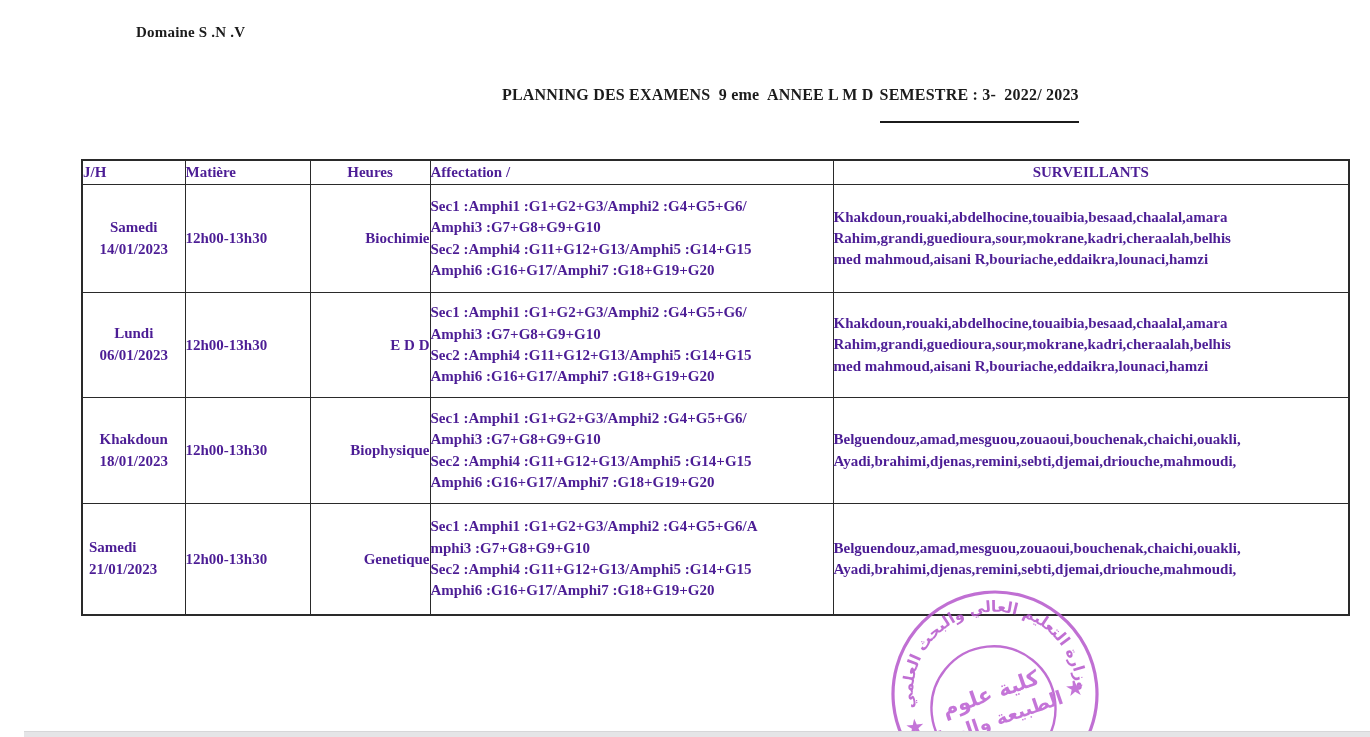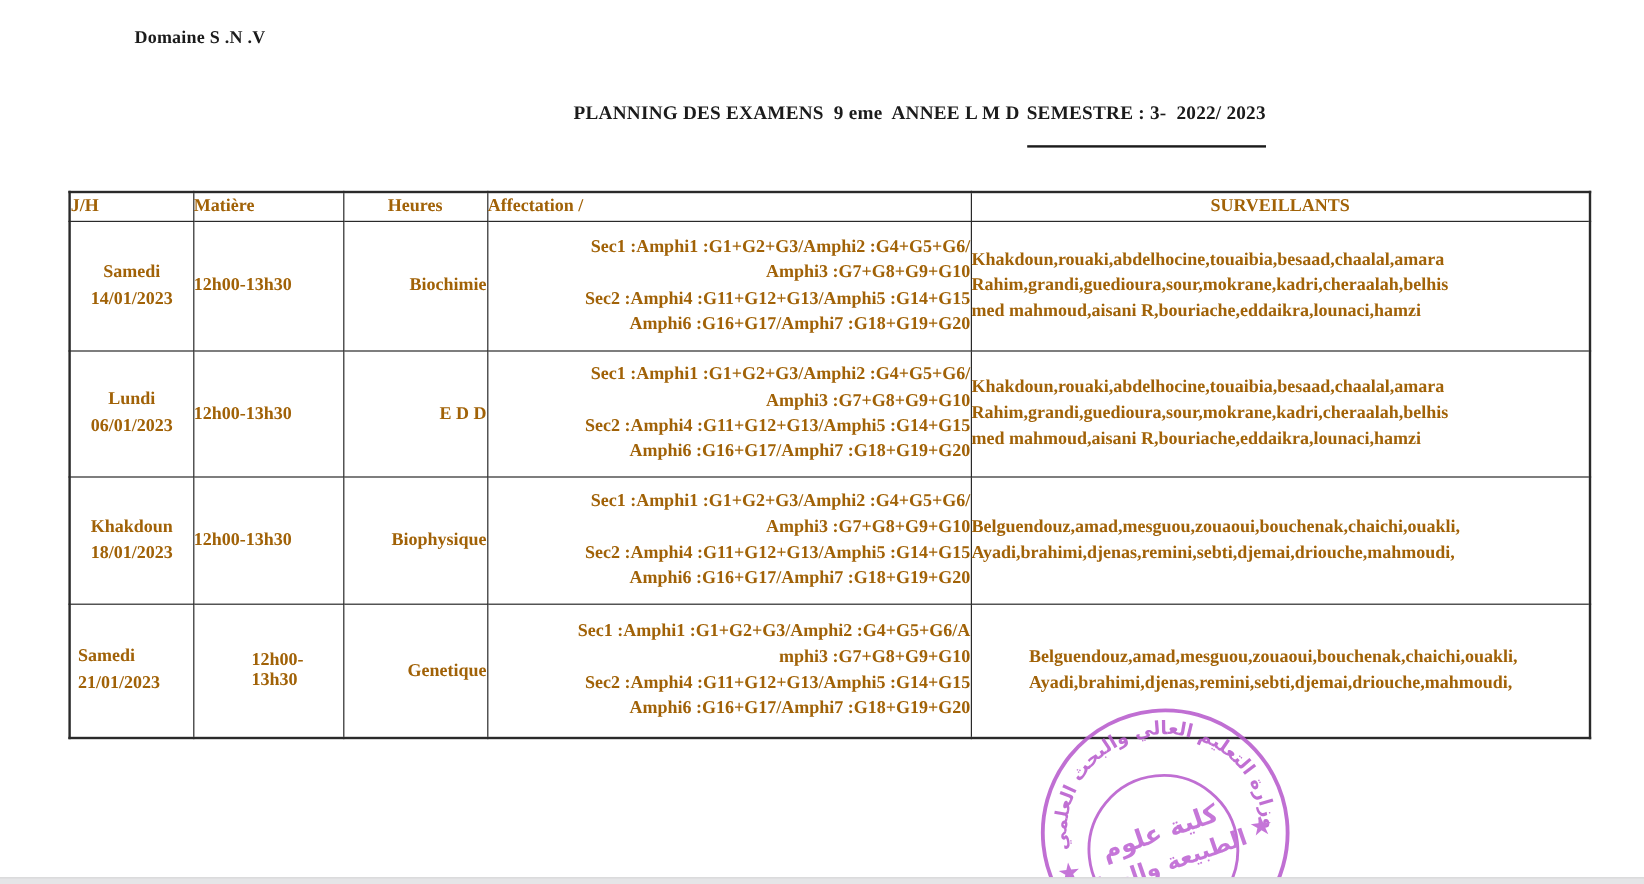--- a/index.html
+++ b/index.html
@@ -1,20 +1,20 @@
 <!DOCTYPE html>
 <html><head>
 <meta charset="utf-8">
 <style>
   html,body{margin:0;padding:0;}
   body{
     width:1370px;height:737px;background:#ffffff;overflow:hidden;position:relative;
     font-family:"Liberation Serif","DejaVu Serif",serif;color:#1b1b1b;
   }
-  .page{position:absolute;inset:0;background:#ffffff;}
+  .page{position:absolute;inset:0;background:#ffffff;margin-left:24px;}
 
   .domaine{
     position:absolute;left:112px;top:24px;
     font-size:15px;font-weight:bold;white-space:pre;letter-spacing:.2px;
   }
   .title-line{
     position:absolute;left:478px;top:86px;
     font-size:16px;font-weight:bold;white-space:pre;letter-spacing:.2px;
   }
   .title-sem{
@@ -25,42 +25,42 @@
     font-size:20px;font-weight:bold;letter-spacing:.2px;
     border-bottom:2px solid #1b1b1b;padding-bottom:2px;
   }
 
   table.exams{
     position:absolute;left:57px;top:159px;width:1267px;
     border-collapse:collapse;table-layout:fixed;
   }
   table.exams th, table.exams td{
     border:1.5px solid #2a2a2a;
-    font-weight:bold;font-size:15px;color:#a16207;
+    font-weight:bold;font-size:15px;color:#4c1d95;
     padding:0;vertical-align:middle;
   }
   table.exams{border:2px solid #2a2a2a;}
   th.h{height:23px;text-align:left;padding-left:7px;font-size:15px;}
   th.h.center{text-align:center;padding-left:0;}
   td.c-day{text-align:center;line-height:1.45;}
   td.c-day.left{text-align:left;padding-left:6px;}
   td.c-time{text-align:left;}
   td.c-subj{text-align:right;padding-left:7px;}
   td.c-aff{
-    vertical-align:top;text-align:right;
+    vertical-align:top;text-align:left;
     padding:3px 4px 0 6px;line-height:1.42;white-space:pre-line;
   }
   td.c-surv{
     vertical-align:top;text-align:left;
     padding:2px 4px 0 7px;line-height:1.42;white-space:pre-line;
   }
   tr.r1 td{height:107px;}
   tr.r2 td{height:104px;}
   tr.r3 td{height:105px;}
-  tr.r4 td{height:110px;padding-left:48px;}
+  tr.r4 td{height:110px;}
 
   .stamp{position:absolute;left:852px;top:580px;width:240px;height:240px;}
   .stamp svg{width:100%;height:100%;}
 
   .bottom-edge{
     position:absolute;left:0;right:0;bottom:0;height:5px;
     background:#e5e5e7;border-top:1px solid #d7d7d9;
   }
 </style>
 </head>

